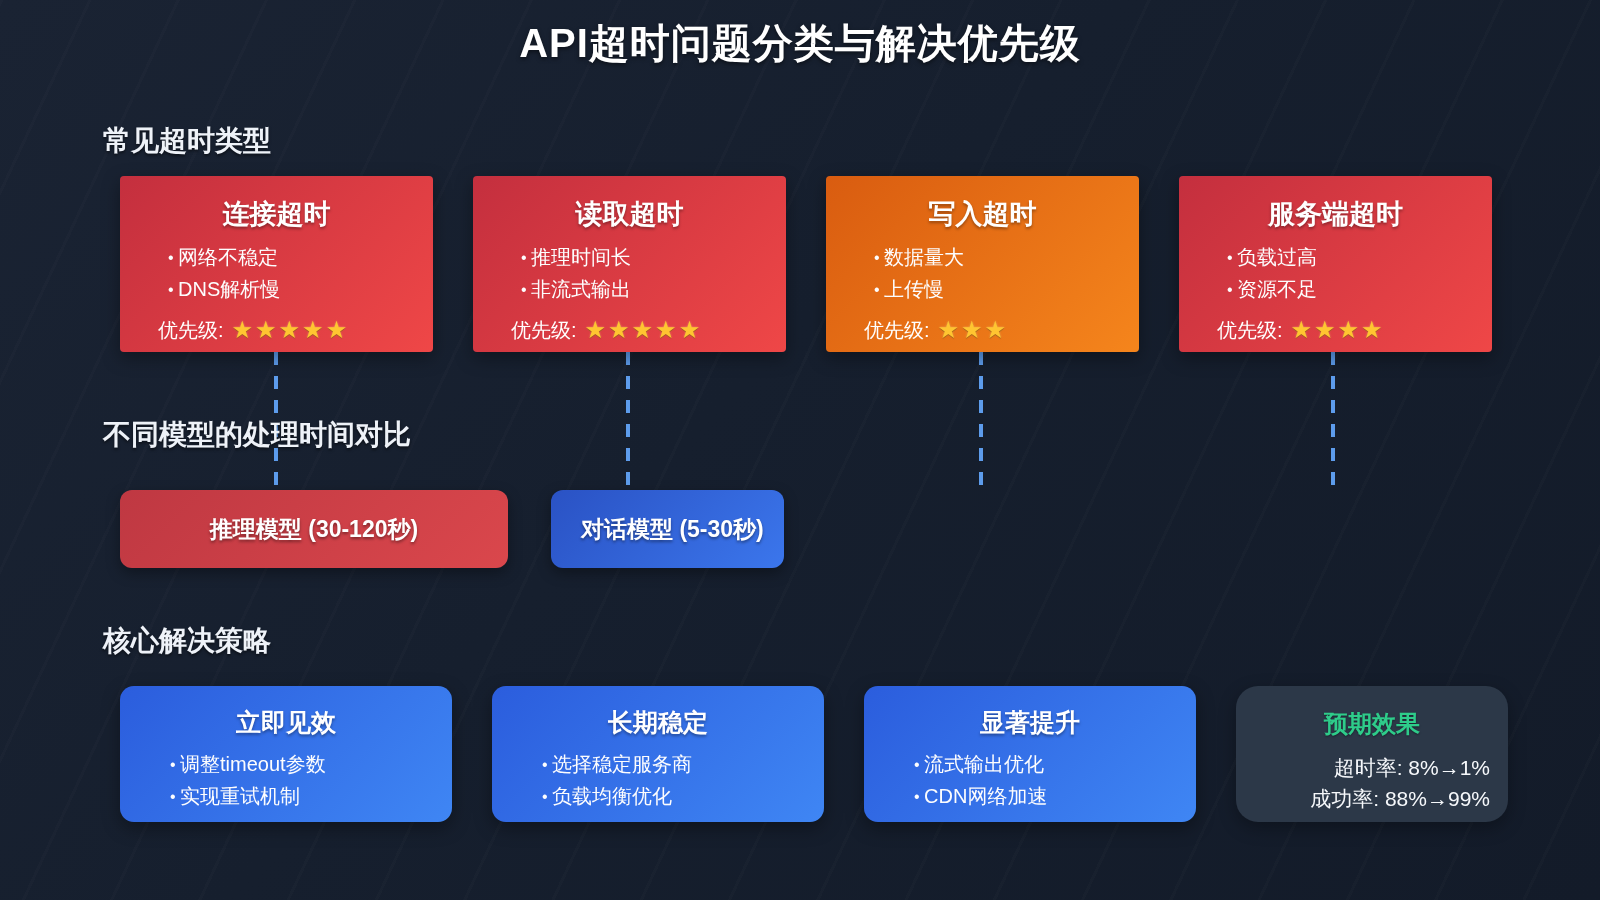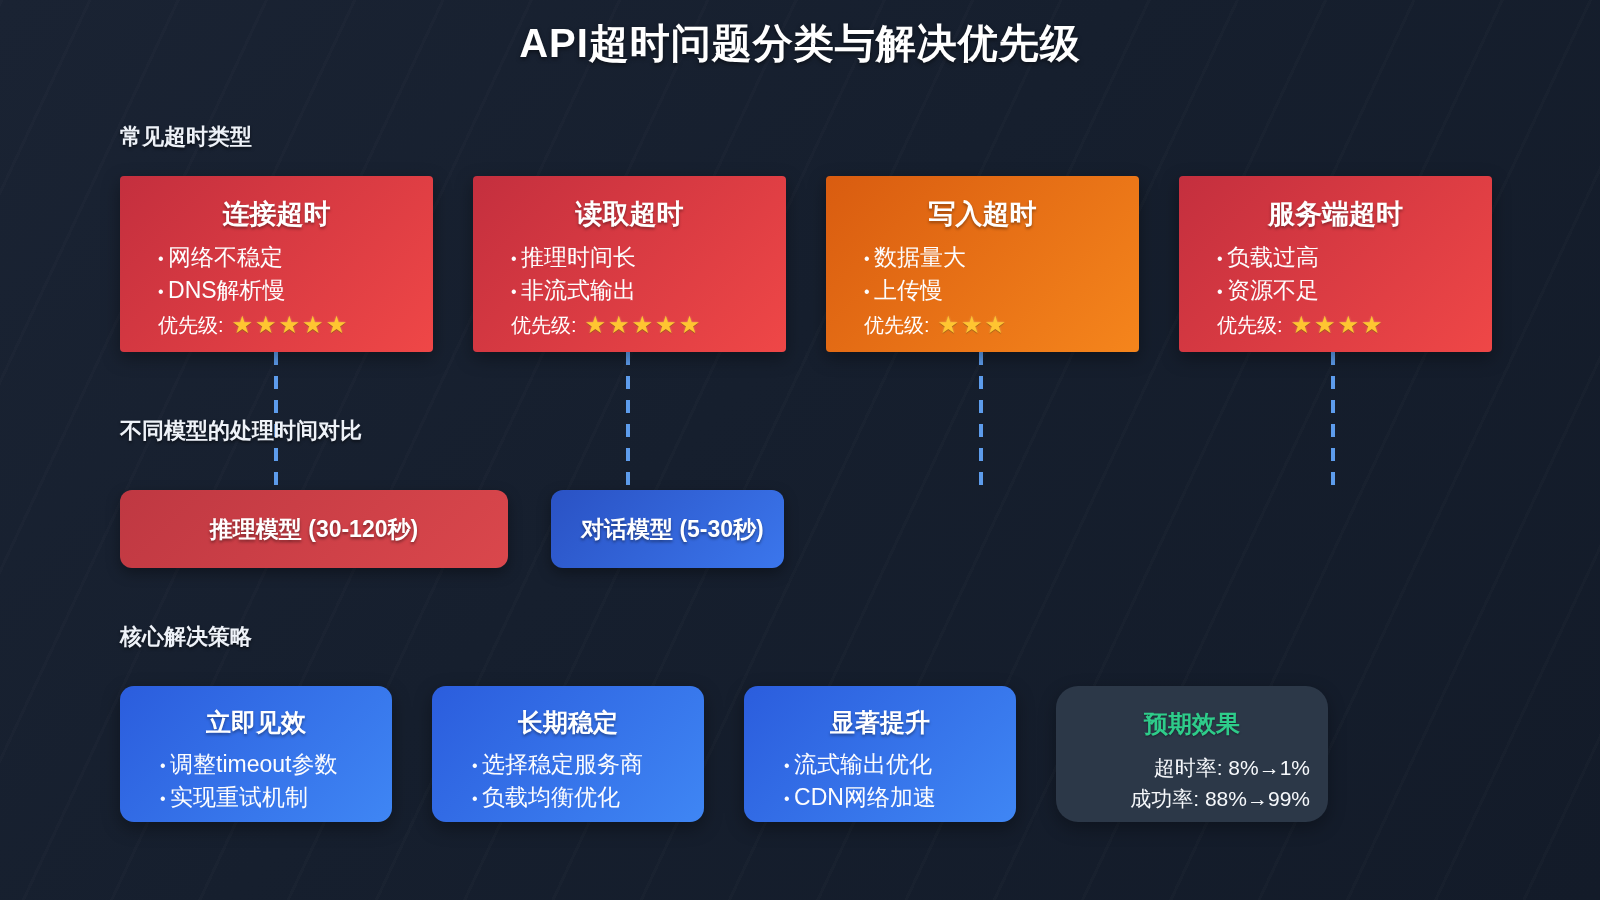--- a/index.html
+++ b/index.html
@@ -10,21 +10,21 @@
     background:
       repeating-linear-gradient(115deg, rgba(255,255,255,0.014) 0 3px, rgba(255,255,255,0) 3px 80px),
       linear-gradient(135deg,#1a2333 0%,#161f2e 45%,#131b29 100%);
   }
   .main-title{
     position:absolute;top:16px;left:0;width:100%;text-align:center;
     font-size:40px;font-weight:700;color:#ffffff;letter-spacing:1px;
     text-shadow:0 2px 4px rgba(0,0,0,.5);
   }
   .sec-heading{
-    position:absolute;left:120px;font-size:22px;font-weight:700;color:#eef2f8;
+    position:absolute;left:103px;font-size:28px;font-weight:700;color:#eef2f8;
     text-shadow:0 2px 3px rgba(0,0,0,.5);z-index:3;
   }
   .h-types{top:122px}
   .h-models{top:416px}
   .h-strategies{top:622px}
 
   
   .connector{
     position:absolute;top:352px;height:138px;width:4px;z-index:1;
     background:repeating-linear-gradient(to bottom,#5d9cec 0 13px,rgba(0,0,0,0) 13px 24px);
@@ -36,21 +36,21 @@
   .tcard{
     width:313px;height:176px;border-radius:4px;box-sizing:border-box;
     padding:18px 22px 0 22px;box-shadow:0 6px 18px rgba(0,0,0,.35);
   }
   .theme-red{background:linear-gradient(135deg,#c42f3e 0%,#ef4747 100%)}
   .theme-orange{background:linear-gradient(135deg,#d95c10 0%,#f5851c 100%)}
   .tcard .card-title{
     text-align:center;font-size:27px;font-weight:700;color:#fff;
     text-shadow:0 2px 3px rgba(0,0,0,.35);margin:2px 0 10px 0;
   }
-  .bullets{list-style:none;margin:0;padding:0 0 0 16px;font-size:23px;line-height:30px;color:#fdfdfe}
+  .bullets{list-style:none;margin:10px;padding:0 0 0 16px;font-size:20px;line-height:30px;color:#fdfdfe}
   .bullets li::before{content:"• ";font-size:16px;position:relative;top:-1px}
   .priority{margin:3px 0 0 16px;font-size:20px;display:flex;align-items:center;gap:8px;color:#fff}
   .stars{
     font-size:24px;letter-spacing:2px;color:#ffc531;
     text-shadow:0 1px 1px rgba(120,70,0,.65), 0 0 2px rgba(255,230,150,.6);
   }
 
   
   .bar{
     position:absolute;top:490px;height:78px;border-radius:12px;z-index:2;
@@ -61,21 +61,21 @@
   .bar-reasoning{left:120px;width:388px;background:linear-gradient(135deg,#bf3842 0%,#da474c 100%)}
   .bar-chat{
     left:551px;width:233px;background:linear-gradient(135deg,#2a52c4 0%,#3b76ec 100%);
     justify-content:flex-start;padding-left:30px;box-sizing:border-box;overflow:visible;
   }
   .bar-image{left:827px;width:311px;background:linear-gradient(135deg,#d0600f 0%,#ef7c14 100%)}
 
   
   .row-strategies{position:absolute;left:120px;top:686px;display:flex;gap:40px;z-index:2}
   .scard{
-    width:272px;height:136px;border-radius:14px;box-sizing:border-box;
+    width:332px;height:136px;border-radius:14px;box-sizing:border-box;
     padding:18px 24px 0 24px;box-shadow:0 6px 18px rgba(0,0,0,.35);
     background:linear-gradient(135deg,#2b5ddd 0%,#3f86f4 100%);
   }
   .scard .card-title{
     text-align:center;font-size:25px;font-weight:700;color:#fff;
     text-shadow:0 2px 3px rgba(0,0,0,.35);margin:2px 0 10px 0;
   }
   .rcard{
     width:272px;height:136px;border-radius:22px;box-sizing:border-box;
     padding:18px 18px 0 18px;background:#2c3848;box-shadow:0 6px 18px rgba(0,0,0,.3);

